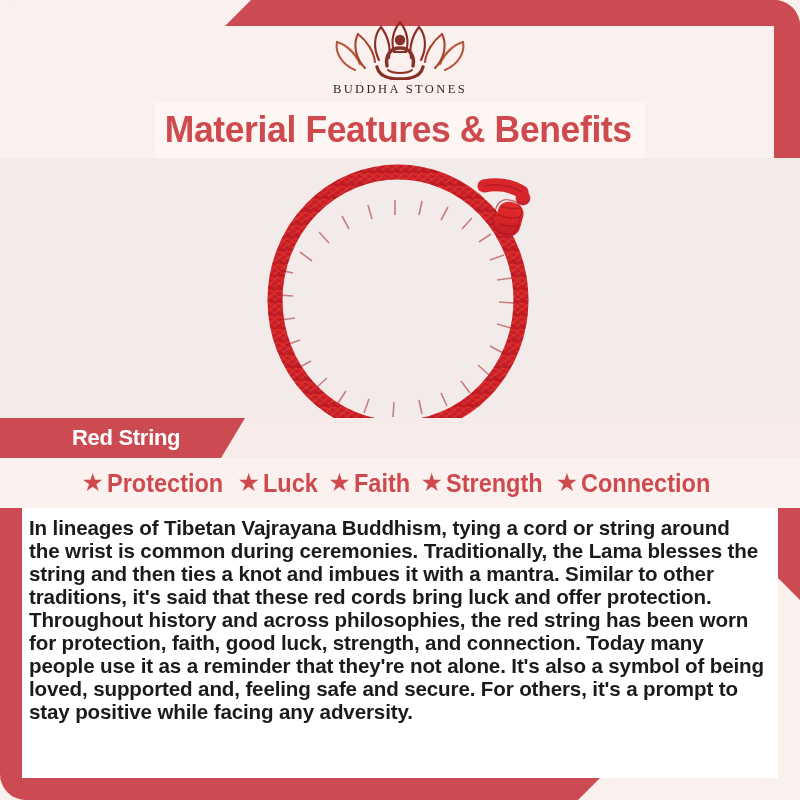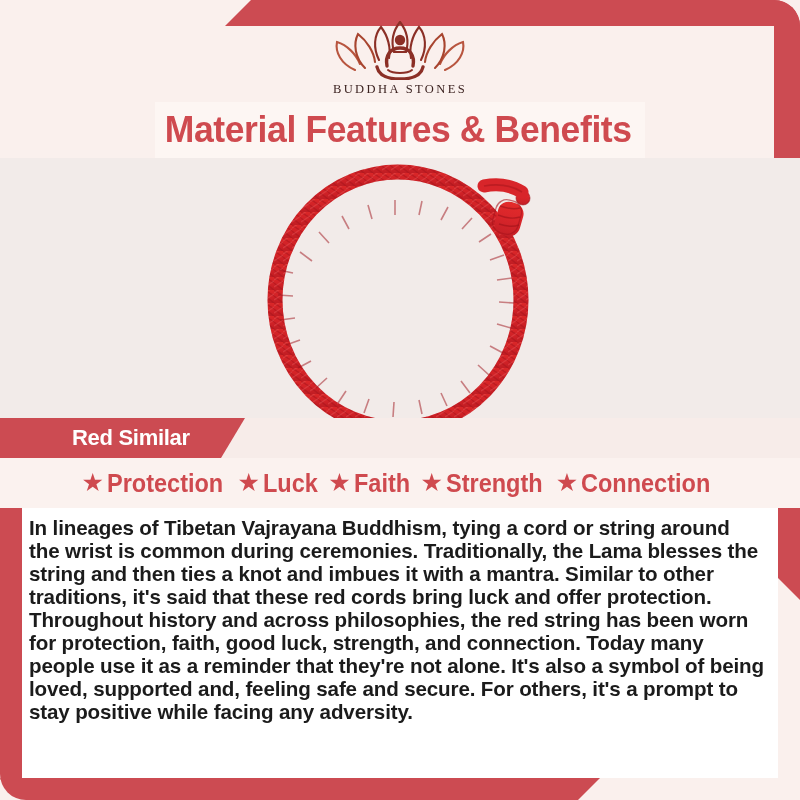--- a/index.html
+++ b/index.html
@@ -287,21 +287,21 @@
       <path d="M262 46 q12 4 20 2 M260 55 q13 5 22 2 M261 64 q12 4 20 1" stroke="#9e1219" stroke-width="1.5" fill="none" opacity="0.6"></path>
       <circle cx="285" cy="38" r="7" fill="url(#cordGrad)"></circle>
       <circle cx="285" cy="38" r="7" fill="none" stroke="#9e1219" stroke-width="1.2" opacity="0.5"></circle>
       <path d="M246 26 q22 -4 38 6" stroke="#d8252a" stroke-width="13" fill="none" stroke-linecap="round"></path>
       <path d="M246 26 q22 -4 38 6" stroke="#9e1219" stroke-width="1.6" fill="none" opacity="0.45"></path>
     </g>
   </svg>
 
   <div class="redstring-band"></div>
   <div class="redstring-tag">
-    <span class="redstring-label">Red Similar</span>
+    <span class="redstring-label">Red String</span>
   </div>
 
   <div class="features">
     <div class="feature">
       <span class="star">★</span>
       <span class="feature-label">Protection</span>
     </div>
     <div class="feature">
       <span class="star">★</span>
       <span class="feature-label">Luck</span>

